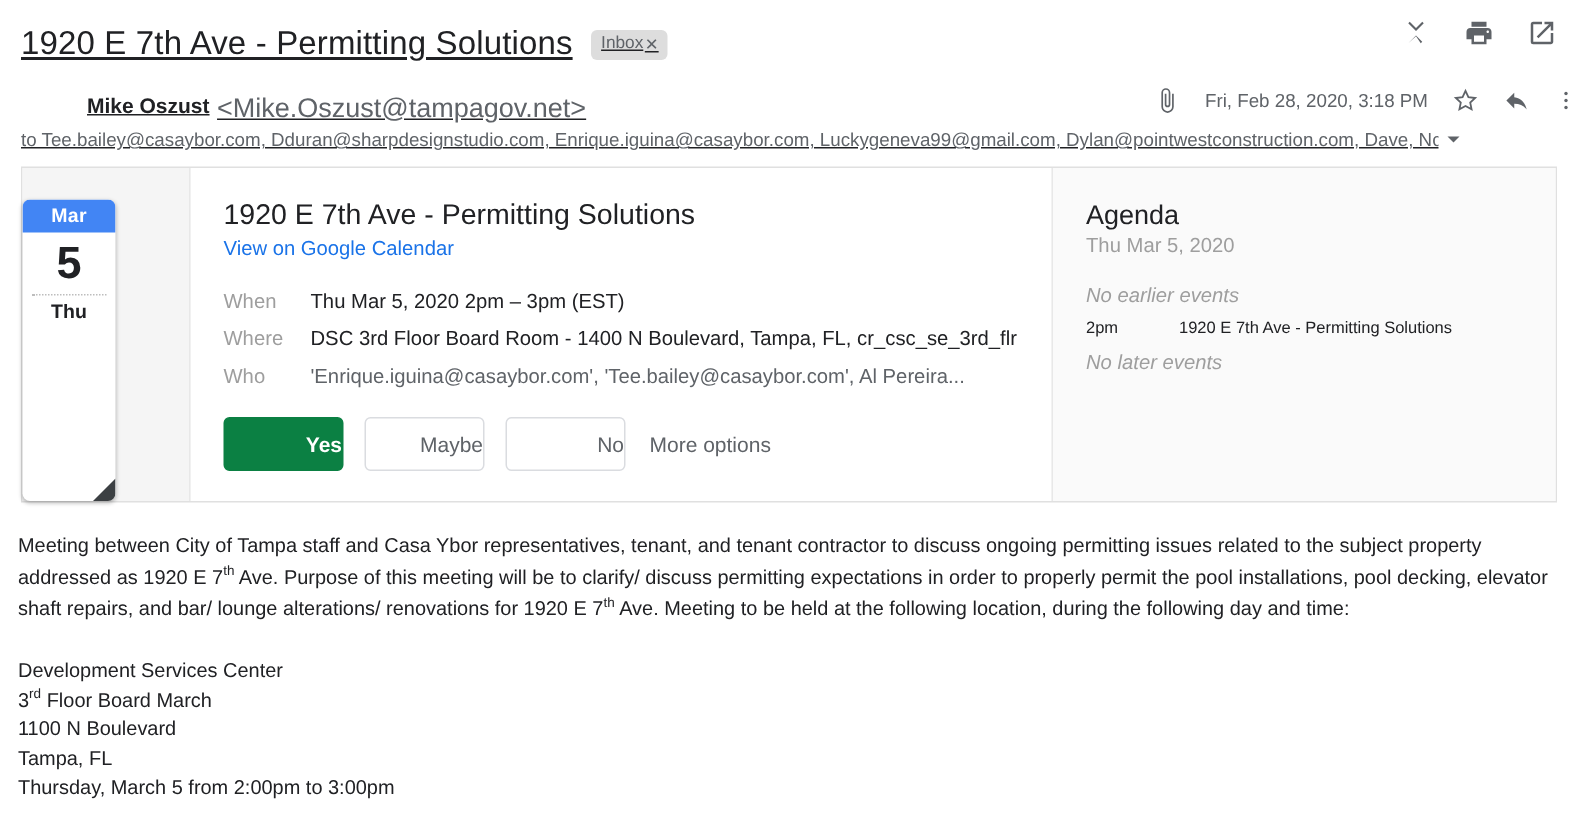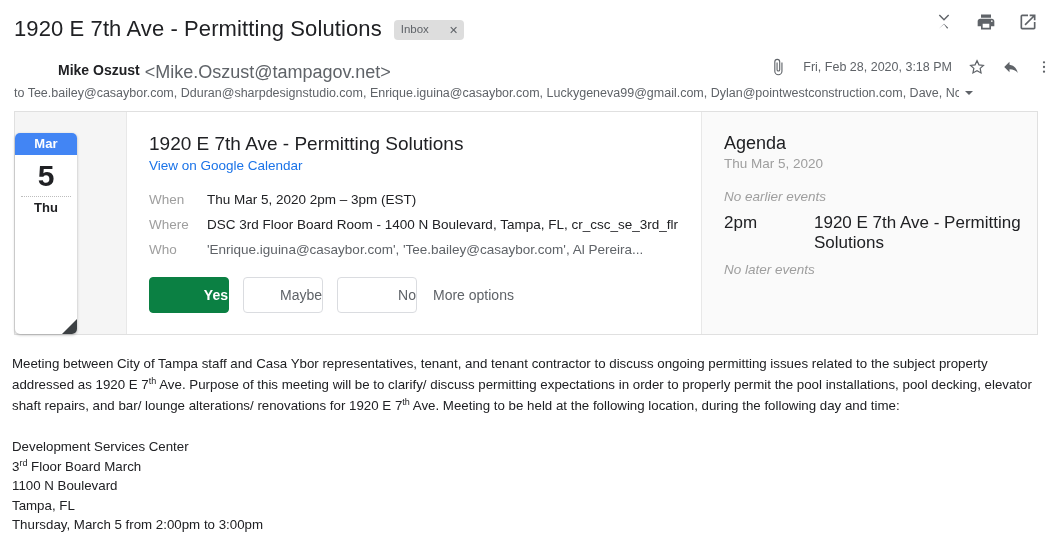--- a/index.html
+++ b/index.html
@@ -4,34 +4,34 @@
 <style>
   * { box-sizing: border-box; }
   html, body {
     margin: 0; padding: 0;
     width: 1052px; height: 543px;
     background: #ffffff;
     font-family: "Liberation Sans", sans-serif;
     color: #202124;
     overflow: hidden;
   }
-  .page { position: relative; width: 1052px; height: 543px; }
+  .page { position: relative; width: 1052px; height: 543px; text-decoration: underline; }
 
   
   .subject-row {
     display: flex; align-items: center;
     padding: 10px 14px 0 14px;
     height: 48px;
   }
   .subject-title {
     font-size: 22px; font-weight: 400; color: #202124;
     letter-spacing: 0.1px; white-space: nowrap;
   }
   .label-chip {
-    display: inline-flex; align-items: center; gap: 20px;
+    display: inline-flex; align-items: center; gap: 1px;
     margin-left: 12px;
     background: #ddd; color: #5f6368;
     font-size: 11.5px; line-height: 1;
     padding: 4px 6px 4px 7px; border-radius: 4px;
     position: relative; top: 1px;
   }
   .chip-x { font-size: 11px; color: #5f6368; cursor: pointer; }
 
   .header-actions {
     position: absolute; top: 12px; right: 14px;
@@ -144,21 +144,21 @@
   .card-right {
     width: 336px; flex: 0 0 336px;
     border-left: 1px solid #e8e8e8;
     background: #fafafa;
     padding: 21px 0 0 22px;
   }
   .ag-title { font-size: 18px; color: #202124; font-weight: 400; }
   .ag-date { font-size: 13.5px; color: #9e9e9e; margin-top: 2px; }
   .ag-none { font-size: 13.5px; color: #9e9e9e; font-style: italic; }
   .ag-gap { height: 18px; }
-  .ag-evrow { display: flex; font-size: 17px; color: #202124; margin: 9px 0; gap: 28px; }
+  .ag-evrow { display: flex; font-size: 11px; color: #202124; margin: 9px 0; }
   .ag-time { width: 62px; flex: 0 0 62px; }
   .ag-name { flex: 1 1 auto; }
 
   
   .body-text {
     position: absolute; left: 12px; top: 353px;
     width: 1030px;
     font-size: 13.3px; color: #202124; line-height: 21px;
   }
   .body-text p { margin: 0 0 0 0; }

